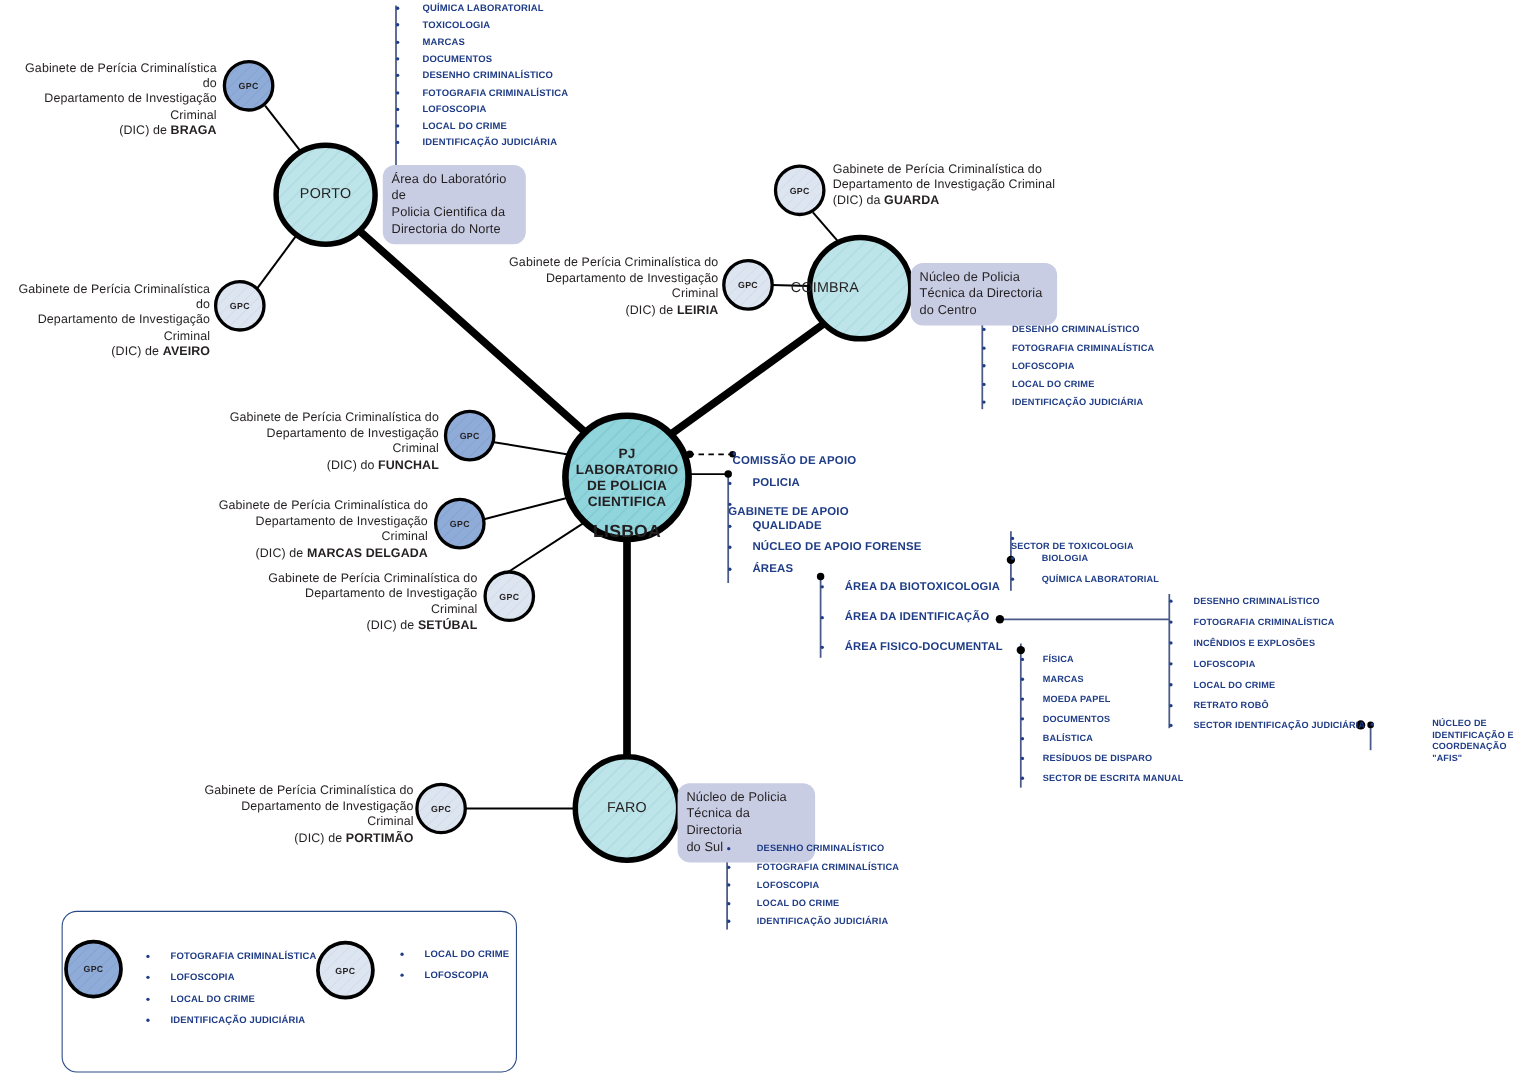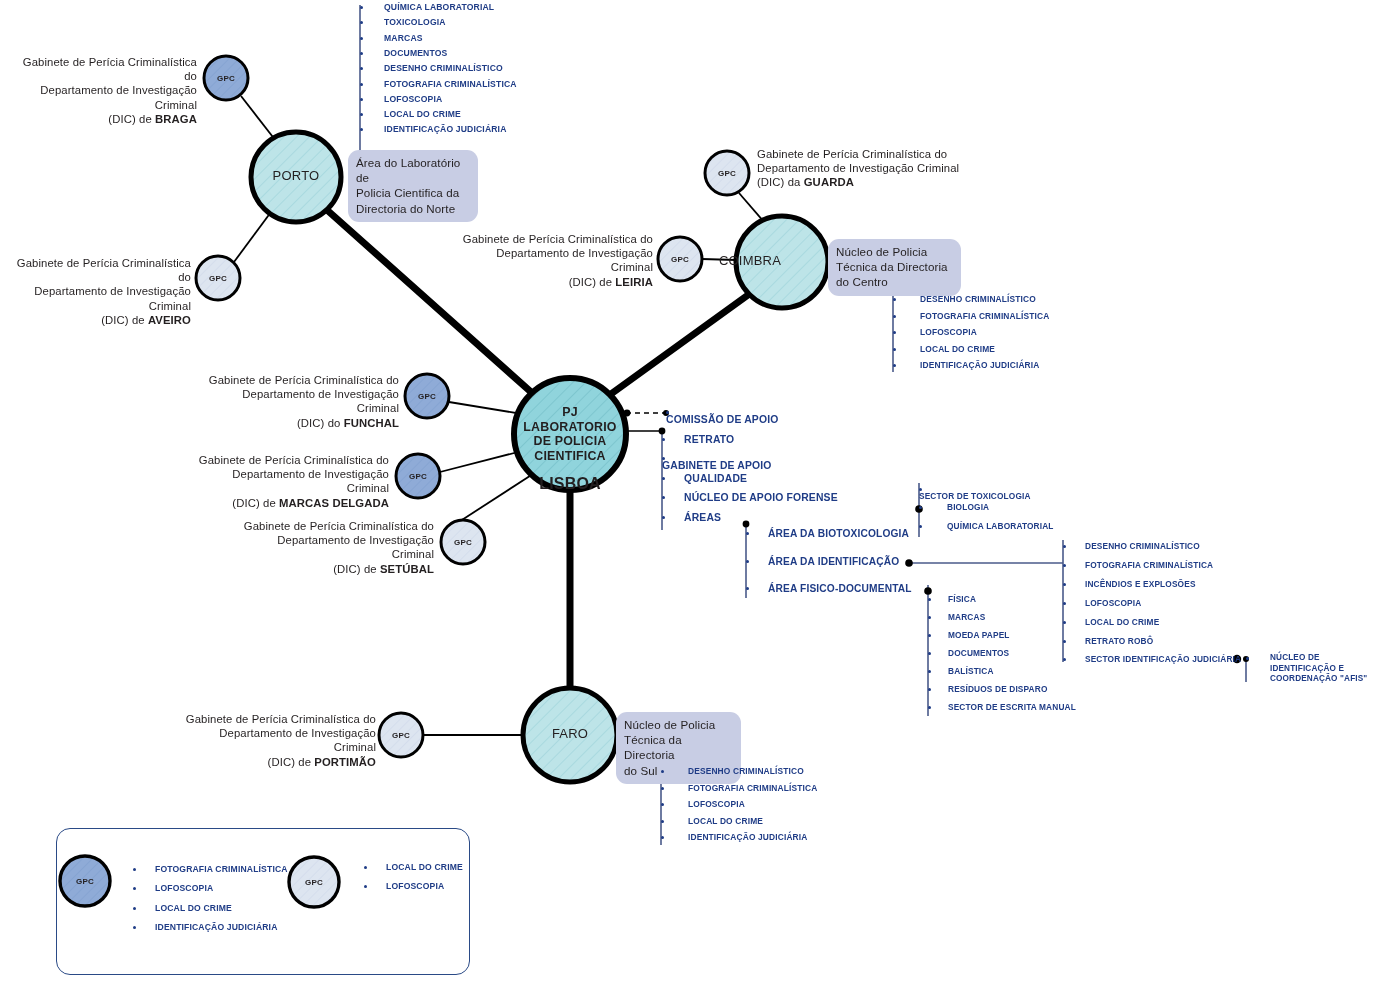--- a/index.html
+++ b/index.html
@@ -271,21 +271,21 @@
       <div class="row" style="position: absolute; left: 0px; top: 33.2px; width: 100%;"><span class="bullet" style="width: 27px; padding-top: 4px;"></span><span class="txt">LOFOSCOPIA</span></div>
       <div class="row" style="position: absolute; left: 0px; top: 49.8px; width: 100%;"><span class="bullet" style="width: 27px; padding-top: 4px;"></span><span class="txt">LOCAL DO CRIME</span></div>
       <div class="row" style="position: absolute; left: 0px; top: 66.4px; width: 100%;"><span class="bullet" style="width: 27px; padding-top: 4px;"></span><span class="txt">IDENTIFICAÇÃO JUDICIÁRIA</span></div>
     </div>
 
   <div class="blist" style="left: 666px; top: 407px; width: 200px; font-size: 10.4px; position: absolute;">
       <div class="row" style="position: absolute; left: 0px; top: 0px; width: 100%; flex-direction: column;"><span class="bullet" style="width: 26px; padding-top: 4px;"></span><span class="txt">COMISSÃO DE APOIO</span></div>
     </div>
 
   <div class="blist" style="left: 662px; top: 434px; width: 200px; font-size: 10.4px; position: absolute;">
-      <div class="row" style="position: absolute; left: 0px; top: 0px; width: 100%;"><span class="bullet" style="width: 22px; padding-top: 4px;"></span><span class="txt">RETRATO</span></div>
+      <div class="row" style="position: absolute; left: 0px; top: 0px; width: 100%;"><span class="bullet" style="width: 22px; padding-top: 4px;"></span><span class="txt">POLICIA</span></div>
       <div class="row" style="position: absolute; left: 0px; top: 19.4px; width: 100%; flex-direction: column;"><span class="bullet" style="width: 22px; padding-top: 4px;"></span><span class="txt">GABINETE DE APOIO</span></div>
       <div class="row" style="position: absolute; left: 0px; top: 38.8px; width: 100%;"><span class="bullet" style="width: 22px; padding-top: 4px;"></span><span class="txt">QUALIDADE</span></div>
       <div class="row" style="position: absolute; left: 0px; top: 58.2px; width: 100%;"><span class="bullet" style="width: 22px; padding-top: 4px;"></span><span class="txt">NÚCLEO DE APOIO FORENSE</span></div>
       <div class="row" style="position: absolute; left: 0px; top: 77.6px; width: 100%;"><span class="bullet" style="width: 22px; padding-top: 4px;"></span><span class="txt">ÁREAS</span></div>
     </div>
 
   <div class="blist" style="left: 746px; top: 528px; width: 175px; font-size: 10.2px; position: absolute;">
       <div class="row" style="position: absolute; left: 0px; top: 0px; width: 100%;"><span class="bullet" style="width: 22px; padding-top: 4px;"></span><span class="txt">ÁREA DA BIOTOXICOLOGIA</span></div>
       <div class="row" style="position: absolute; left: 0px; top: 27.6px; width: 100%;"><span class="bullet" style="width: 22px; padding-top: 4px;"></span><span class="txt">ÁREA DA IDENTIFICAÇÃO</span></div>
       <div class="row" style="position: absolute; left: 0px; top: 55.2px; width: 100%;"><span class="bullet" style="width: 22px; padding-top: 4px;"></span><span class="txt">ÁREA FISICO-DOCUMENTAL</span></div>
@@ -311,21 +311,21 @@
       <div class="row" style="position: absolute; left: 0px; top: 0px; width: 100%;"><span class="bullet" style="width: 20px; padding-top: 4px;"></span><span class="txt">FÍSICA</span></div>
       <div class="row" style="position: absolute; left: 0px; top: 18px; width: 100%;"><span class="bullet" style="width: 20px; padding-top: 4px;"></span><span class="txt">MARCAS</span></div>
       <div class="row" style="position: absolute; left: 0px; top: 36px; width: 100%;"><span class="bullet" style="width: 20px; padding-top: 4px;"></span><span class="txt">MOEDA PAPEL</span></div>
       <div class="row" style="position: absolute; left: 0px; top: 54px; width: 100%;"><span class="bullet" style="width: 20px; padding-top: 4px;"></span><span class="txt">DOCUMENTOS</span></div>
       <div class="row" style="position: absolute; left: 0px; top: 72px; width: 100%;"><span class="bullet" style="width: 20px; padding-top: 4px;"></span><span class="txt">BALÍSTICA</span></div>
       <div class="row" style="position: absolute; left: 0px; top: 90px; width: 100%;"><span class="bullet" style="width: 20px; padding-top: 4px;"></span><span class="txt">RESÍDUOS DE DISPARO</span></div>
       <div class="row" style="position: absolute; left: 0px; top: 108px; width: 100%;"><span class="bullet" style="width: 20px; padding-top: 4px;"></span><span class="txt">SECTOR DE  ESCRITA MANUAL</span></div>
     </div>
 
   <div class="blist" style="left: 1246px; top: 653px; width: 135px; font-size: 8.2px; line-height: 10.5px; position: absolute;">
-      <div class="row" style="position: absolute; left: 0px; top: 0px; width: 100%;"><span class="bullet" style="width: 24px; padding-top: 4px;"></span><span class="txt">NÚCLEO DE IDENTIFICAÇÃO E
+      <div class="row" style="position: absolute; left: 0px; top: 0px; width: 100%; gap: 32px;"><span class="bullet" style="width: 24px; padding-top: 4px;"></span><span class="txt">NÚCLEO DE IDENTIFICAÇÃO E
 COORDENAÇÃO "AFIS"</span></div>
     </div>
 
   <div class="legend-box" style="left:56px;top:828px;width:412px;height:145px;"></div>
 
   <svg class="layer" viewBox="0 0 1390 982">
     <circle cx="85" cy="881" r="25" fill="url(#hatchDark)" stroke="#000" stroke-width="3.4"></circle>
     <circle cx="314" cy="882" r="25" fill="url(#hatchLight)" stroke="#000" stroke-width="3.4"></circle>
   </svg>
   <div class="node-text gpc" style="left:65px;top:877px;width:40px;">GPC</div>

